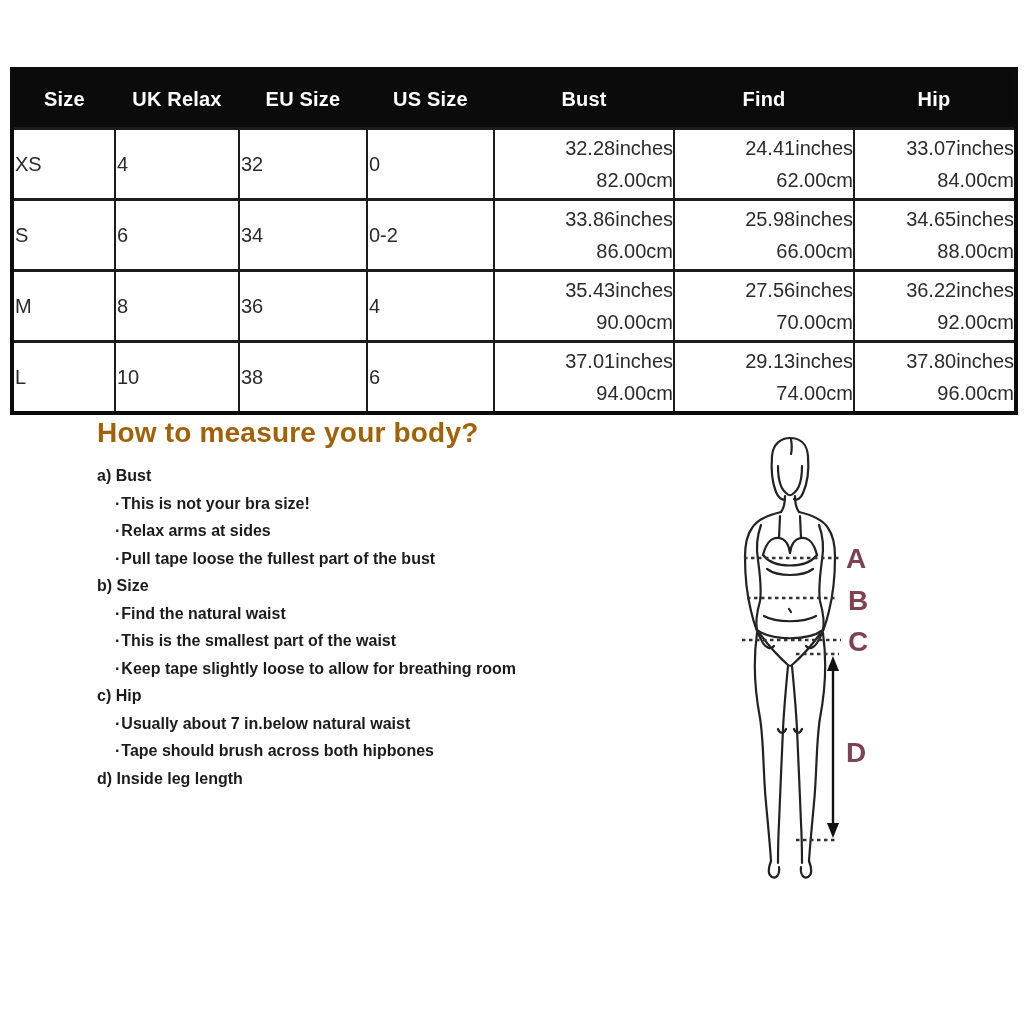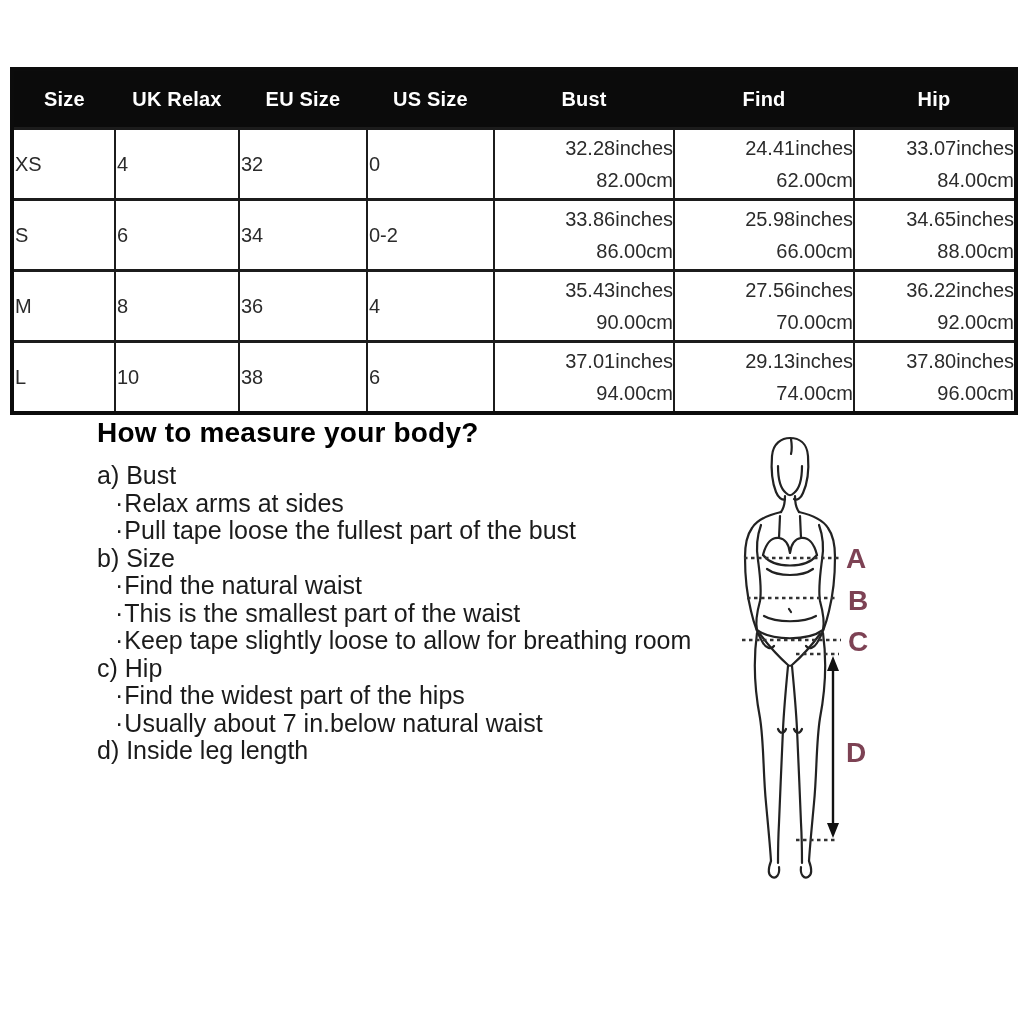--- a/index.html
+++ b/index.html
@@ -26,22 +26,22 @@
     height:64px; vertical-align:middle;
     font-size:20px; color:#2b2b2b; text-align:left;
   }
   .size-table td.measure { text-align:right; padding:2px 0 2px 15px; }
   .m-line { line-height:32px; white-space:nowrap; }
   .num { display:inline-block; min-width:57px; }
   .unit { display:inline-block; }
 
   
   .guide { position:absolute; left:97px; top:417px; width:620px; color:#1b1b1b; }
-  .guide-title { font-size:28px; font-weight:700; color:#000000; margin:0 0 13px 0; letter-spacing:.2px; }
-  .g-line { font-size:25px; line-height:27.5px; white-space:nowrap; }
+  .guide-title { font-size:28px; font-weight:700; color:#a16207; margin:0 0 13px 0; letter-spacing:.2px; }
+  .g-line { font-size:16px; line-height:27.5px; white-space:nowrap;font-weight:bold; }
   .g-line.item { padding-left:18px; }
   .bullet { margin-right:1px; }
 
   
   .figure { position:absolute; left:700px; top:412px; width:220px; height:480px; }
 </style>
 </head>
 <body>
 
 <div class="canvas">
@@ -140,31 +140,32 @@
           <div class="m-line"><span class="num">96.00</span><span class="unit">cm</span></div>
         </td>
       </tr>
     </tbody>
   </table>
 
   <div class="guide">
     <h1 class="guide-title">How to measure your body?</h1>
 
     <div class="g-line label">a) Bust</div>
+    <div class="g-line item"><span class="bullet">·</span><span>This is not your bra size!</span></div>
     <div class="g-line item"><span class="bullet">·</span><span>Relax arms at sides</span></div>
     <div class="g-line item"><span class="bullet">·</span><span>Pull tape loose the fullest part of the bust</span></div>
 
     <div class="g-line label">b) Size</div>
     <div class="g-line item"><span class="bullet">·</span><span>Find the natural waist</span></div>
     <div class="g-line item"><span class="bullet">·</span><span>This is the smallest part of the waist</span></div>
     <div class="g-line item"><span class="bullet">·</span><span>Keep tape slightly loose to allow for breathing room</span></div>
 
     <div class="g-line label">c) Hip</div>
-    <div class="g-line item"><span class="bullet">·</span><span>Find the widest part of the hips</span></div>
     <div class="g-line item"><span class="bullet">·</span><span>Usually about 7 in.below natural waist</span></div>
+    <div class="g-line item"><span class="bullet">·</span><span>Tape should brush across both hipbones</span></div>
 
     <div class="g-line label">d) Inside leg length</div>
   </div>
 
   <svg class="figure" viewBox="0 0 220 480">
     <g stroke="#222222" stroke-width="2.2" fill="none" stroke-linecap="round" stroke-linejoin="round">
       <path d="M72,44 C73,31 82,26 90,26 C99,26 107,31 108,44 C109,57 108,70 103,81 C101,86 97,89 94,87"></path>
       <path d="M72,44 C71,57 72,70 76,80 C78,85 82,89 85,87"></path>
       <path d="M91,27 C92,33 92,38 91,42"></path>
       <path d="M78,54 C78,67 81,77 86,81 C89,84 91,84 94,81 C99,77 102,67 102,54"></path>

